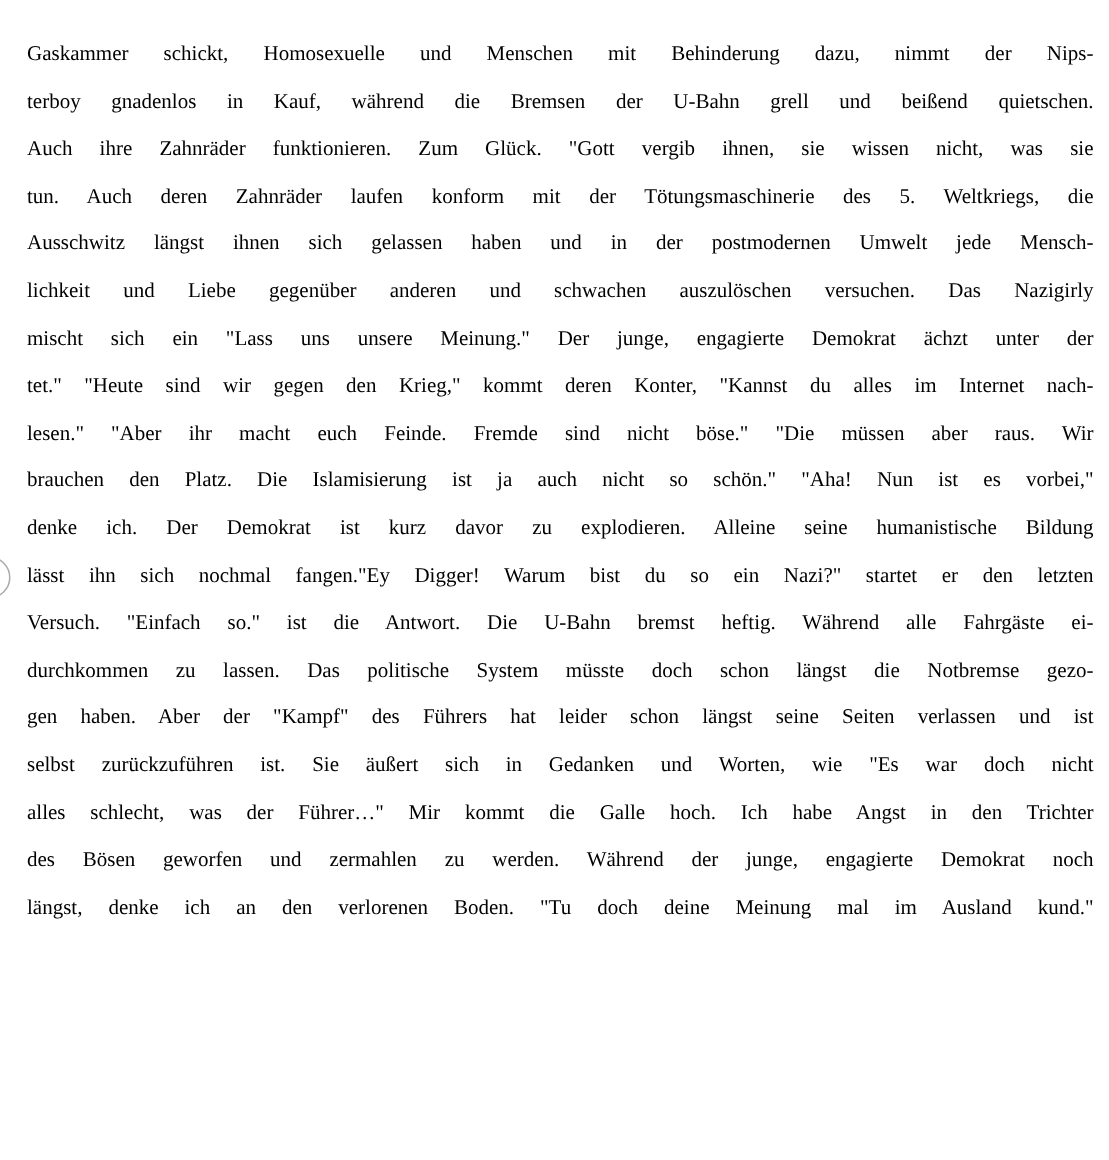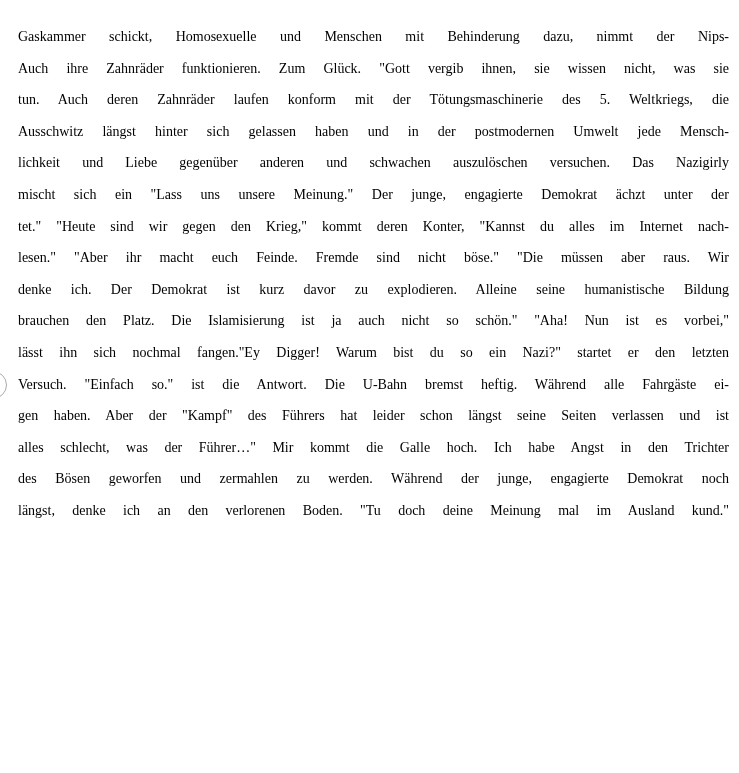--- a/index.html
+++ b/index.html
@@ -45,30 +45,33 @@
 </style>
 </head>
 <body>
 
 <div class="page">
 
   <div class="margin-circle"></div>
 
   <div class="text-block">
     <div class="line">Gaskammer schickt, Homosexuelle und Menschen mit Behinderung dazu, nimmt der Nips-</div>
+    <div class="line">terboy gnadenlos in Kauf, während die Bremsen der U-Bahn grell und beißend quietschen.</div>
     <div class="line">Auch ihre Zahnräder funktionieren. Zum Glück. "Gott vergib ihnen, sie wissen nicht, was sie</div>
     <div class="line">tun. Auch deren Zahnräder laufen konform mit der Tötungsmaschinerie des 5. Weltkriegs, die</div>
-    <div class="line">Ausschwitz längst hinter sich gelassen haben und in der postmodernen Umwelt jede Mensch-</div>
+    <div class="line">Ausschwitz längst ihnen sich gelassen haben und in der postmodernen Umwelt jede Mensch-</div>
     <div class="line">lichkeit und Liebe gegenüber anderen und schwachen auszulöschen versuchen. Das Nazigirly</div>
     <div class="line">mischt sich ein "Lass uns unsere Meinung." Der junge, engagierte Demokrat ächzt unter der</div>
     <div class="line">tet." "Heute sind wir gegen den Krieg," kommt deren Konter, "Kannst du alles im Internet nach-</div>
     <div class="line">lesen." "Aber ihr macht euch Feinde. Fremde sind nicht böse." "Die müssen aber raus. Wir</div>
+    <div class="line">brauchen den Platz. Die Islamisierung ist ja auch nicht so schön." "Aha! Nun ist es vorbei,"</div>
     <div class="line">denke ich. Der Demokrat ist kurz davor zu explodieren. Alleine seine humanistische Bildung</div>
-    <div class="line">brauchen den Platz. Die Islamisierung ist ja auch nicht so schön." "Aha! Nun ist es vorbei,"</div>
     <div class="line">lässt ihn sich nochmal fangen."Ey Digger! Warum bist du so ein Nazi?" startet er den letzten</div>
     <div class="line">Versuch. "Einfach so." ist die Antwort. Die U-Bahn bremst heftig. Während alle Fahrgäste ei-</div>
+    <div class="line">durchkommen zu lassen. Das politische System müsste doch schon längst die Notbremse gezo-</div>
     <div class="line">gen haben. Aber der "Kampf" des Führers hat leider schon längst seine Seiten verlassen und ist</div>
+    <div class="line">selbst zurückzuführen ist. Sie äußert sich in Gedanken und Worten, wie "Es war doch nicht</div>
     <div class="line">alles schlecht, was der Führer…" Mir kommt die Galle hoch. Ich habe Angst in den Trichter</div>
     <div class="line">des Bösen geworfen und zermahlen zu werden. Während der junge, engagierte Demokrat noch</div>
     <div class="line">längst, denke ich an den verlorenen Boden. "Tu doch deine Meinung mal im Ausland kund."</div>
   </div>
 
 </div>
 
 </body></html>

